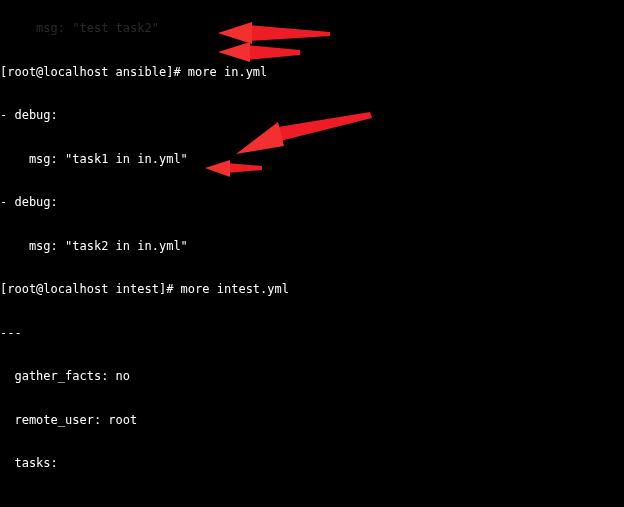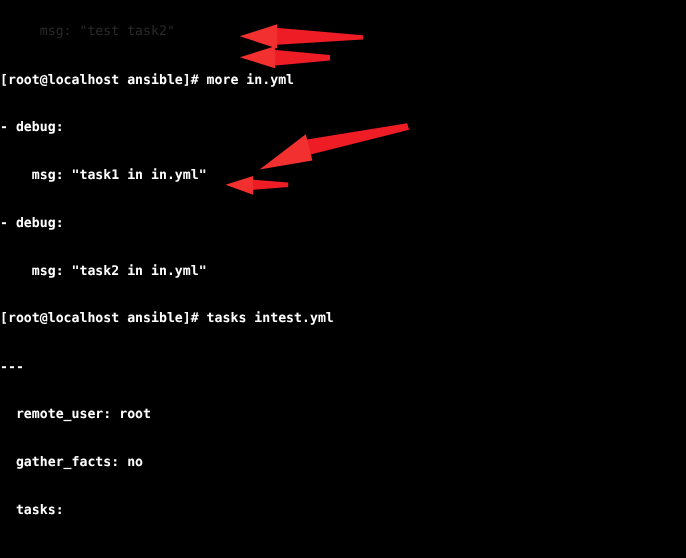--- a/index.html
+++ b/index.html
@@ -28,21 +28,21 @@
     font-family: "DejaVu Sans Mono", "Liberation Mono", monospace;
     font-size: 12px;
     line-height: 14.5px;
   }
   .row {
     height: 14.5px;
     white-space: pre;
     overflow: hidden;
     font-family: "DejaVu Sans Mono", "Liberation Mono", monospace;
   }
-  .c-bright { color: #ffffff; font-weight: bold; }
+  .c-bright { color: #ffffff; font-weight: normal; }
   .c-dim    { color: #2a2a2a; }
 
   
   .arrows {
     position: absolute;
     left: 0;
     top: 0;
     width: 624px;
     height: 507px;
     pointer-events: none;
@@ -53,24 +53,24 @@
 
 <div id="terminal">
 
   <div class="screen">
     <div class="row"><span class="c-dim">     msg: "test task2"</span></div>
     <div class="row"><span class="c-bright">[root@localhost ansible]# more in.yml</span></div>
     <div class="row"><span class="c-bright">- debug:</span></div>
     <div class="row"><span class="c-bright">    msg: "task1 in in.yml"</span></div>
     <div class="row"><span class="c-bright">- debug:</span></div>
     <div class="row"><span class="c-bright">    msg: "task2 in in.yml"</span></div>
-    <div class="row"><span class="c-bright">[root@localhost ansible]# tasks intest.yml</span></div>
+    <div class="row"><span class="c-bright">[root@localhost intest]# more intest.yml</span></div>
     <div class="row"><span class="c-bright">---</span></div>
+    <div class="row"><span class="c-bright">  gather_facts: no</span></div>
     <div class="row"><span class="c-bright">  remote_user: root</span></div>
-    <div class="row"><span class="c-bright">  gather_facts: no</span></div>
     <div class="row"><span class="c-bright">  tasks:</span></div>
     
     
     
     
     
     
     
     
     

